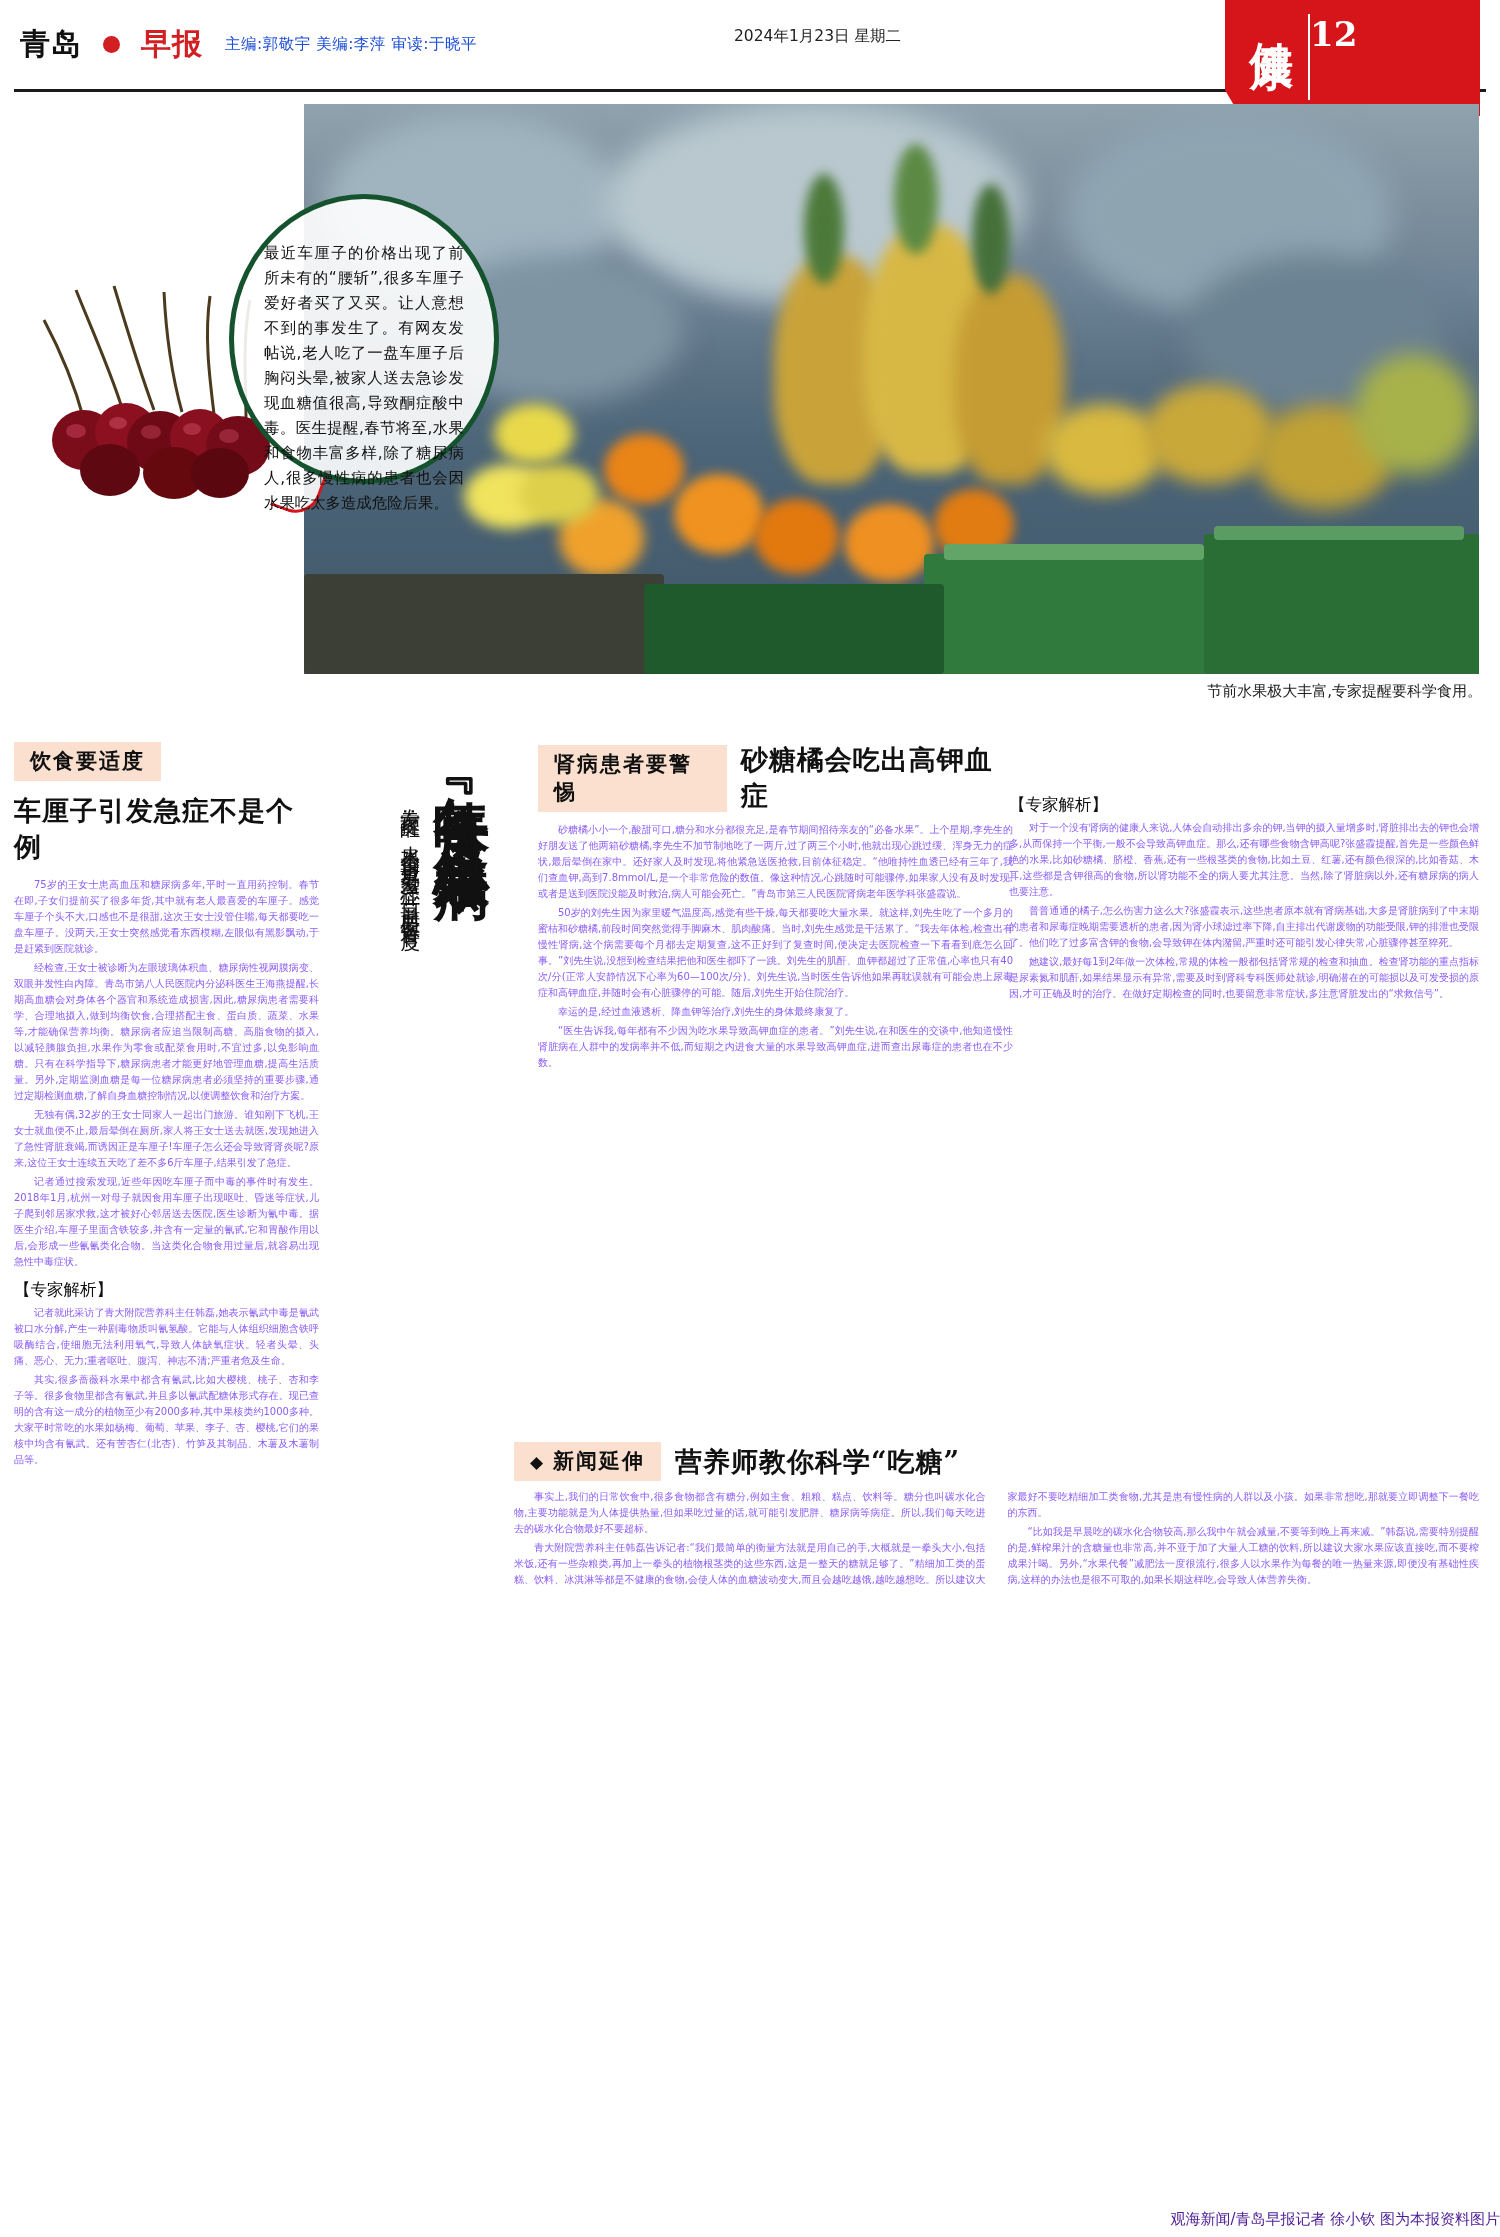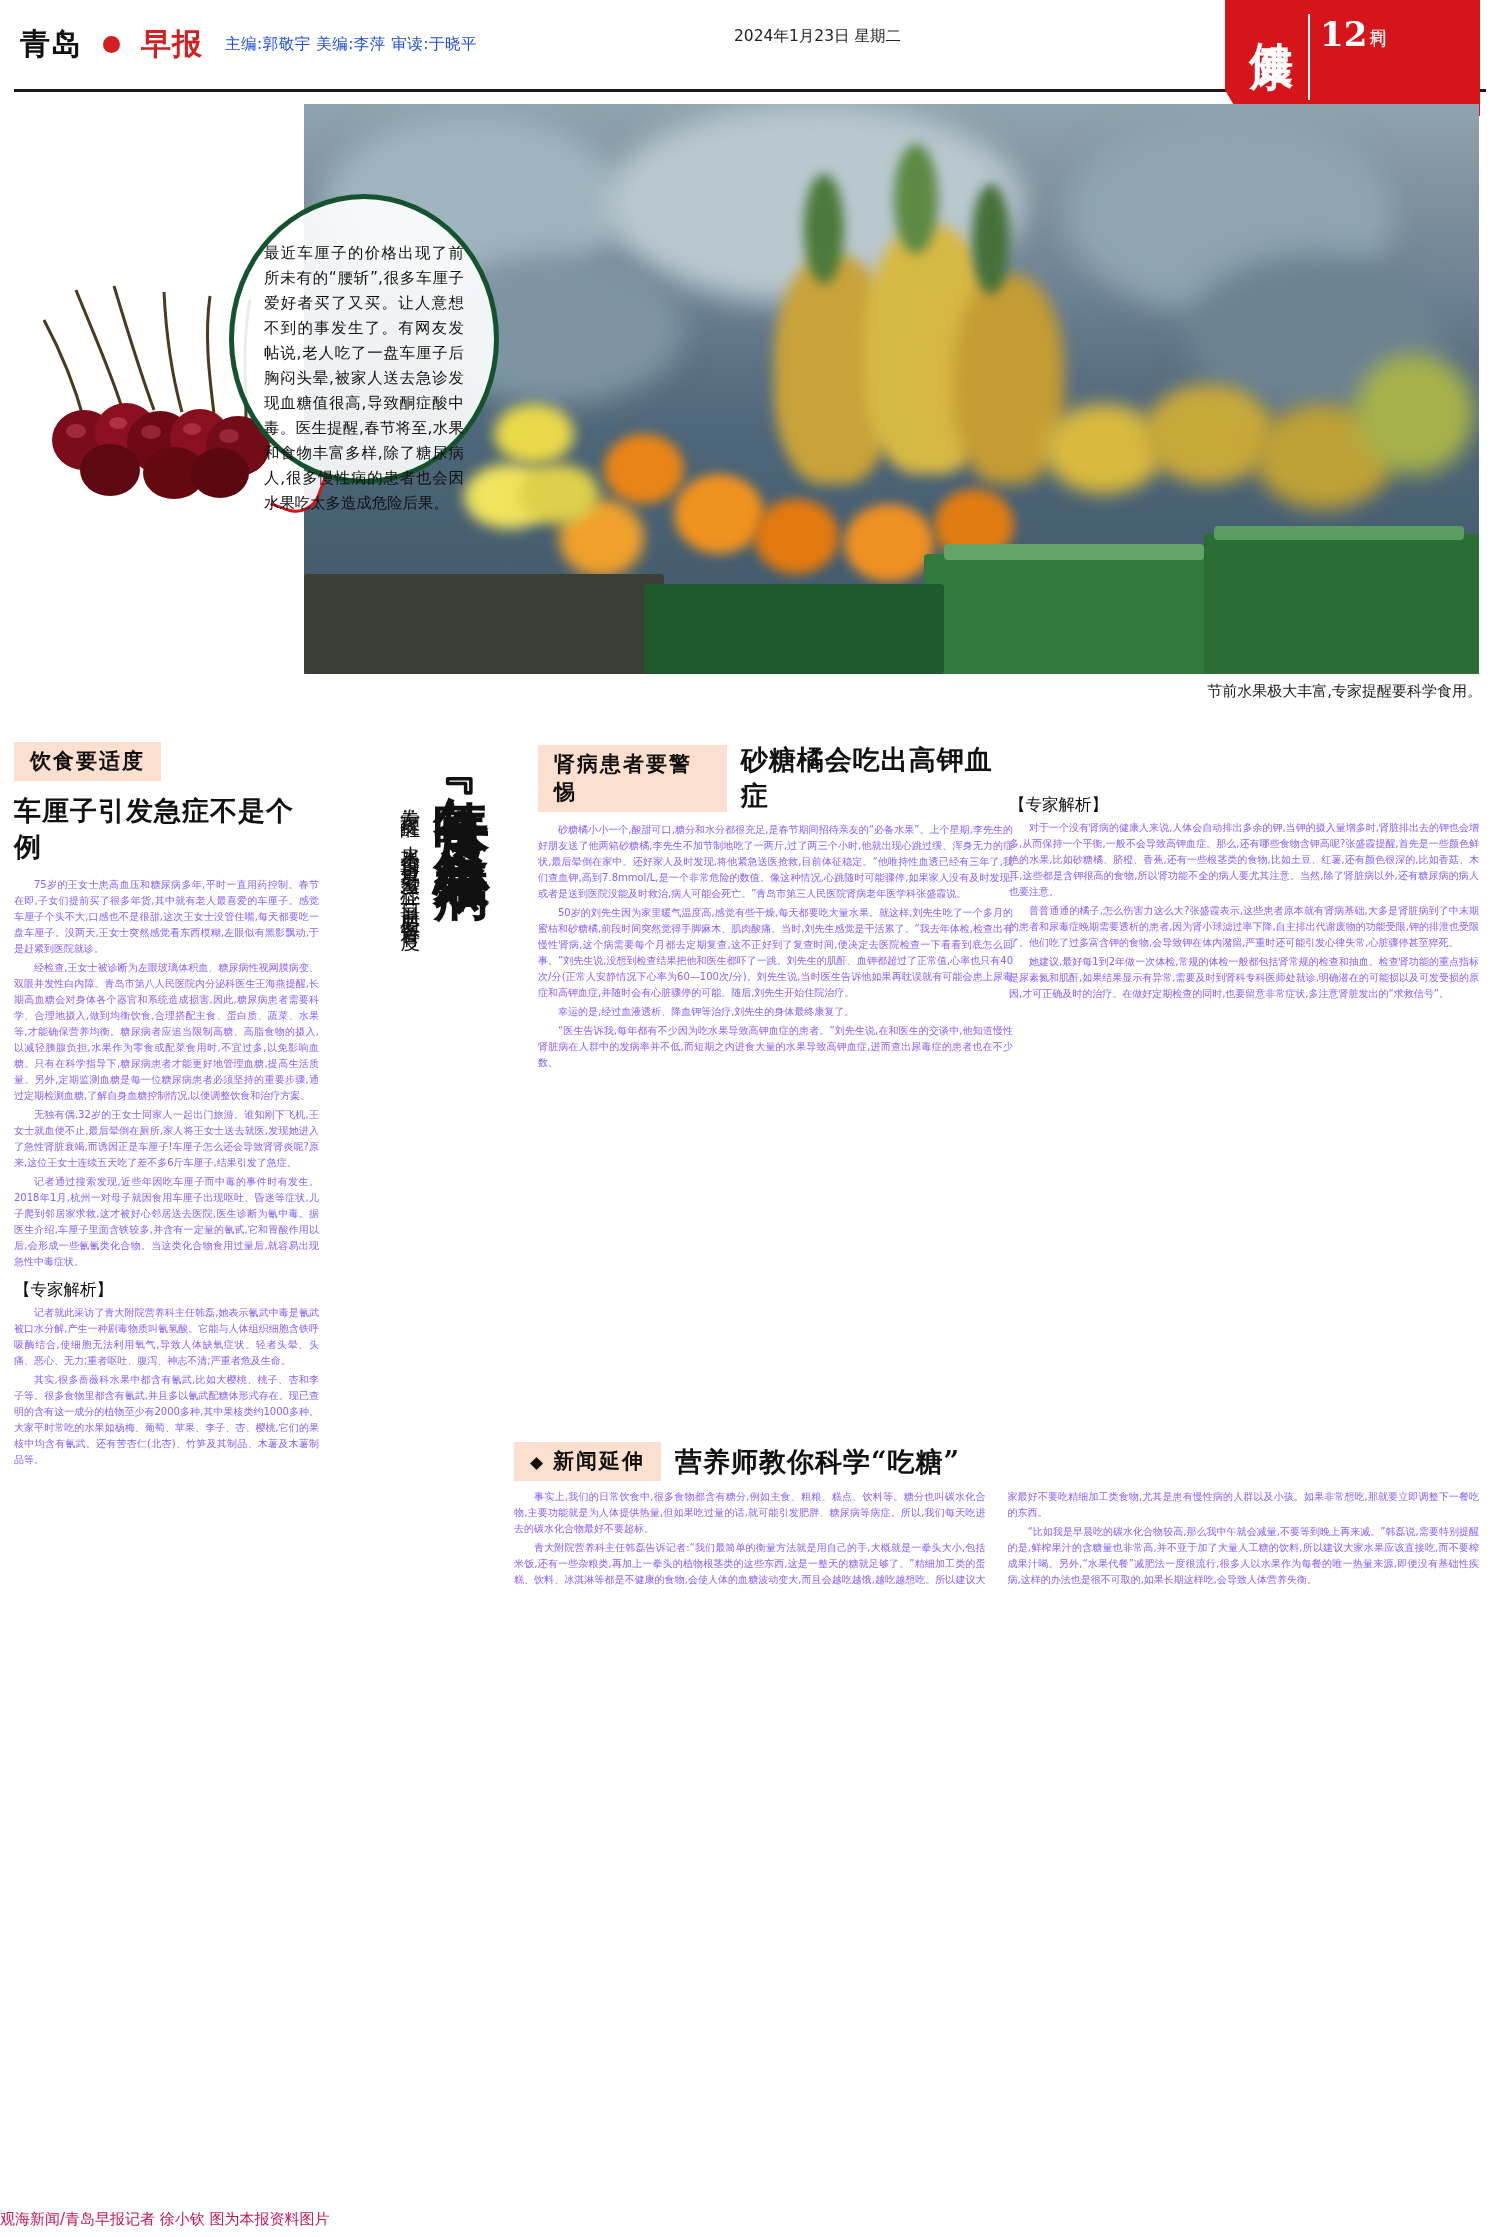--- a/index.html
+++ b/index.html
@@ -61,23 +61,22 @@
     font-size: 44px;
     line-height: 0.98;
     writing-mode: vertical-rl;
     letter-spacing: 2px;
     margin-left: 26px;
     height: 100px;
   }
   .health-side {
     margin-left: 14px;
     border-left: 2px solid #fff;
-    padding-left: 10px;
     height: 86px;
-    display: flex; flex-direction: row; justify-content: space-between;
+    display: flex; flex-direction: column; justify-content: space-between;
   }
   .health-num { font-size: 34px; font-weight: bold; font-family: "DejaVu Serif", serif; }
   .health-week {
     writing-mode: vertical-rl; font-size: 17px; letter-spacing: 2px;
     font-family: "DejaVu Serif", serif; margin-top: 2px;
   }
 
   
   .top-area { position: relative; height: 640px; }
 
@@ -181,21 +180,21 @@
   .head-title {
     font-size: 27px; font-weight: bold;
     font-family: "DejaVu Serif","Liberation Serif",serif;
     letter-spacing: 1px;
   }
   .two-col-text { column-count: 2; column-gap: 22px; }
 
   .section-2 { position: absolute; left: 500px; top: 700px; width: 965px; }
   .footer-line {
     position: absolute; left: 0; right: 0; bottom: 8px;
-    text-align: left; font-size: 15px; color: #be185d;
+    text-align: right; font-size: 15px; color: #4c1d95;
   }
 
   
   .blur-blob { position: absolute; border-radius: 50%; filter: blur(14px); }
   .crate { position: absolute; border-radius: 4px; }
 </style>
 </head>
 <body>
 
 <div class="page">

